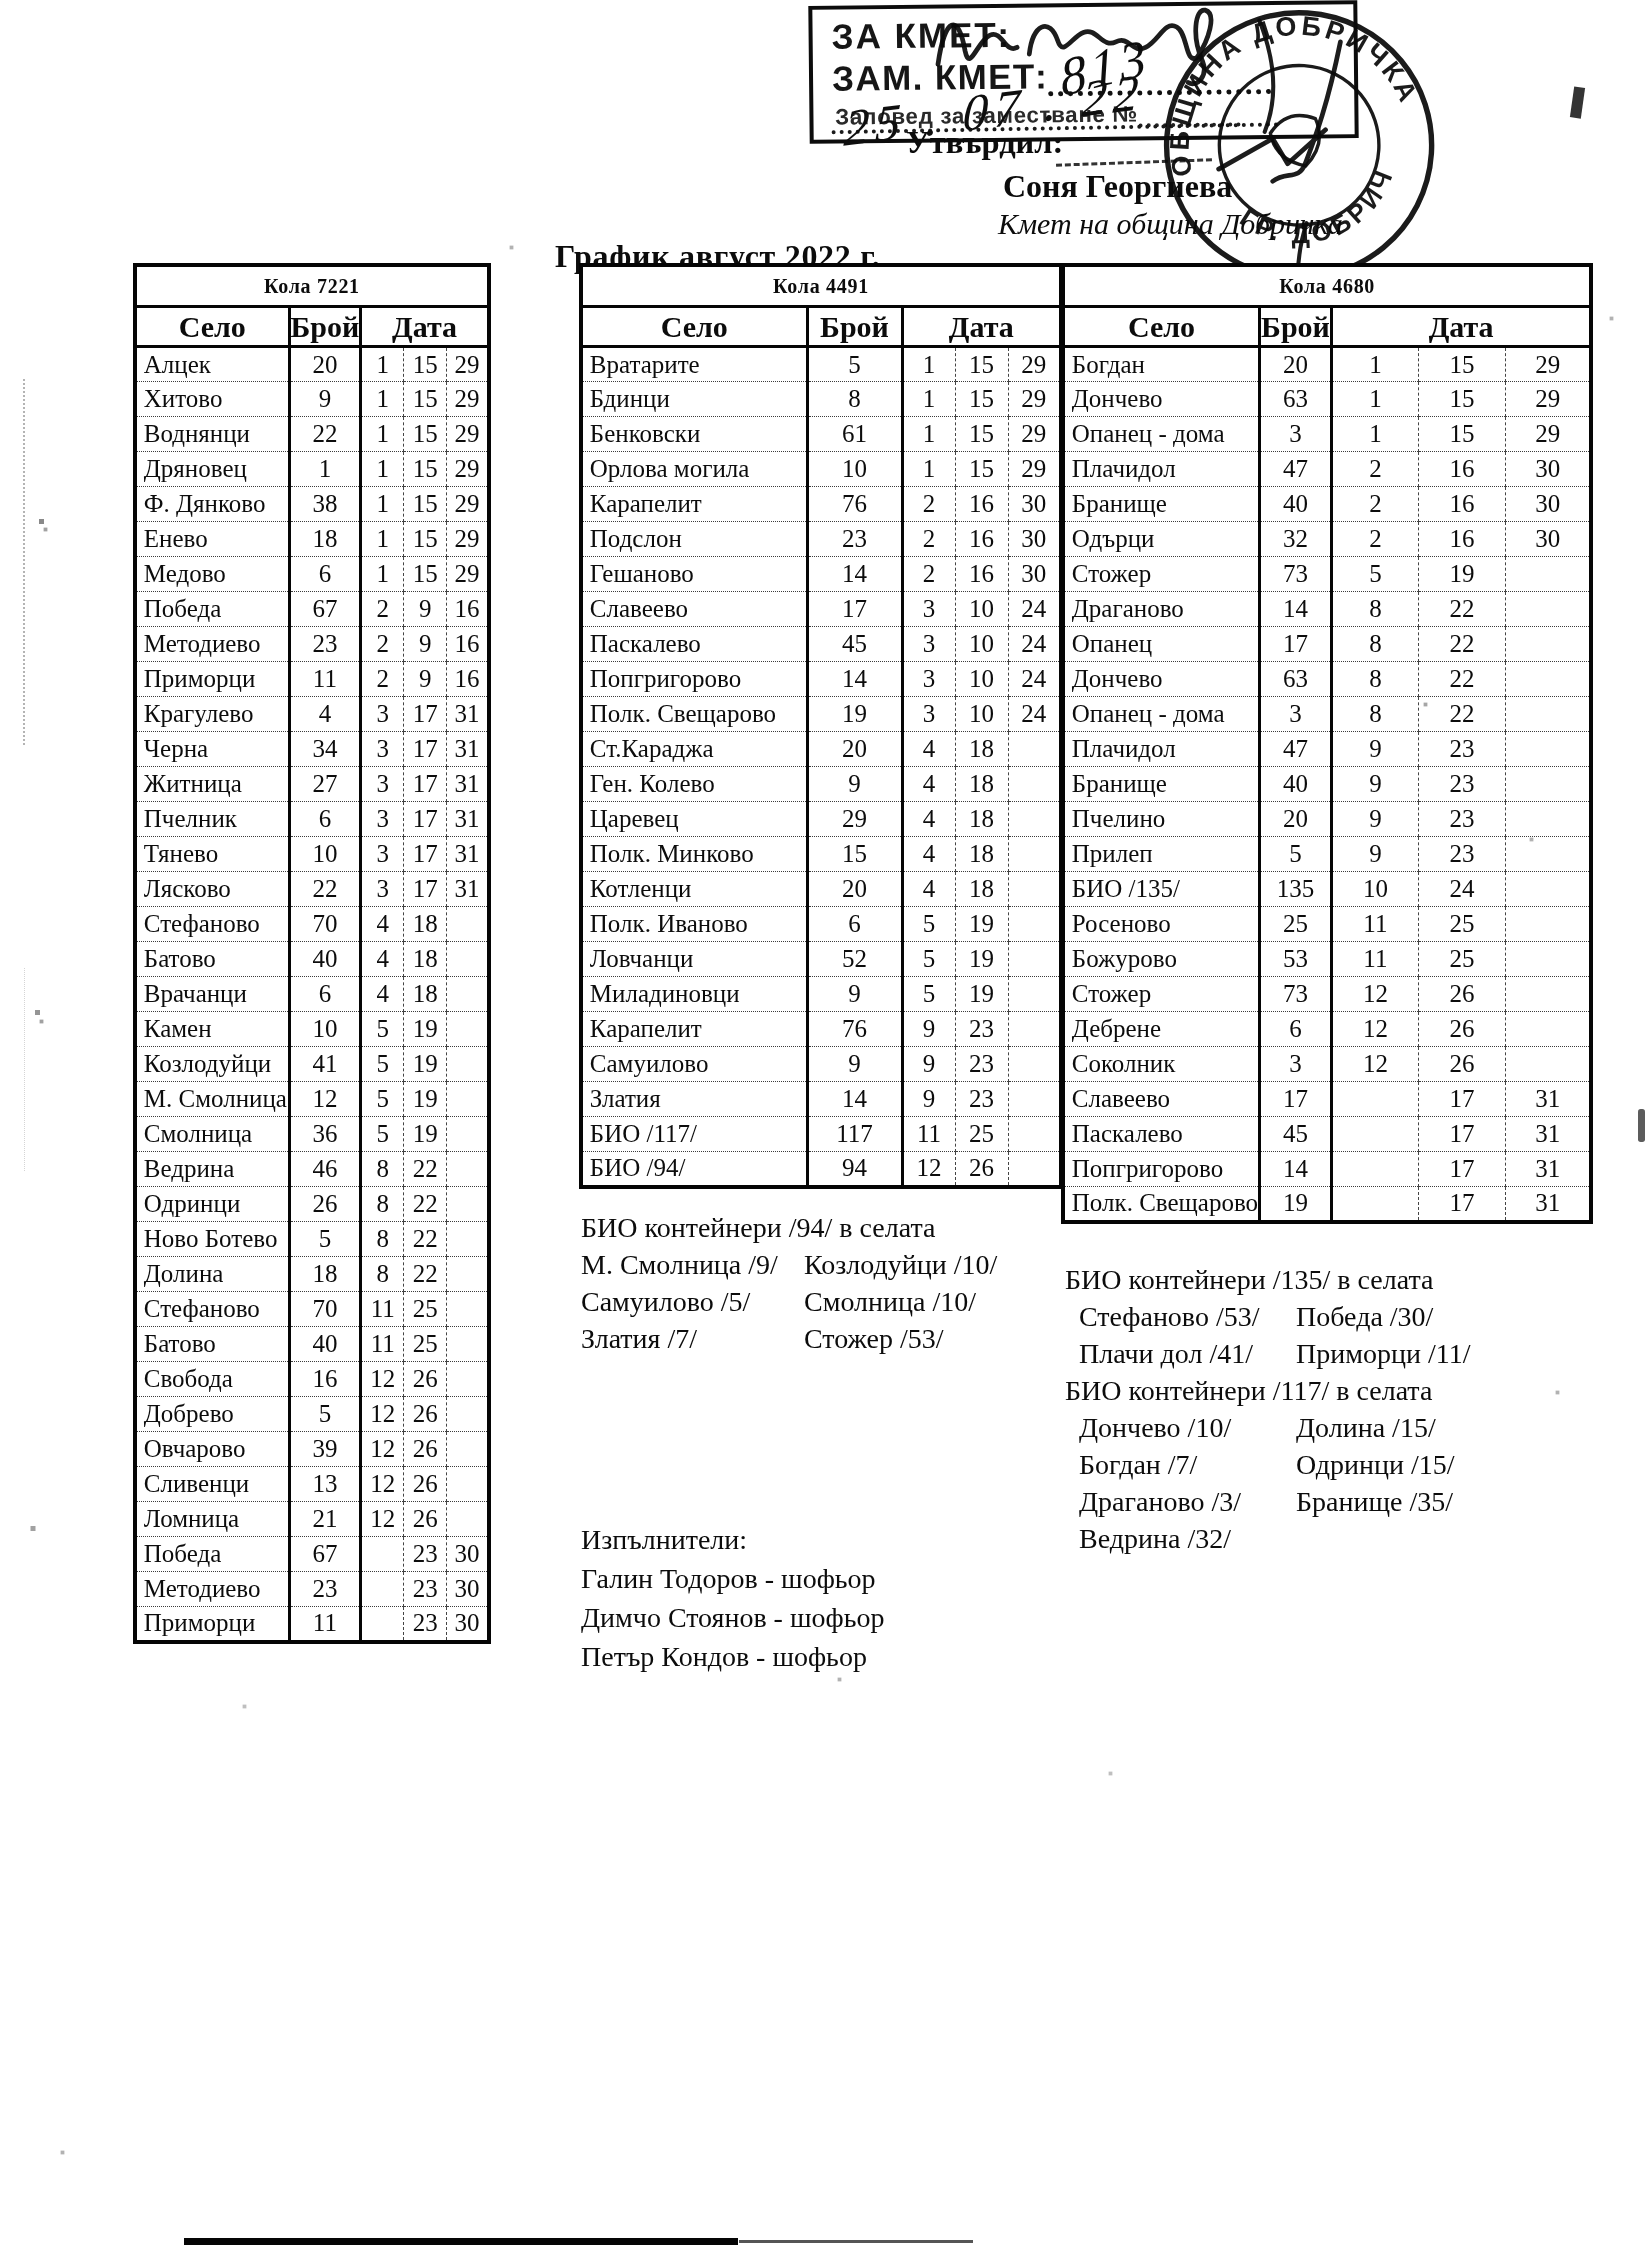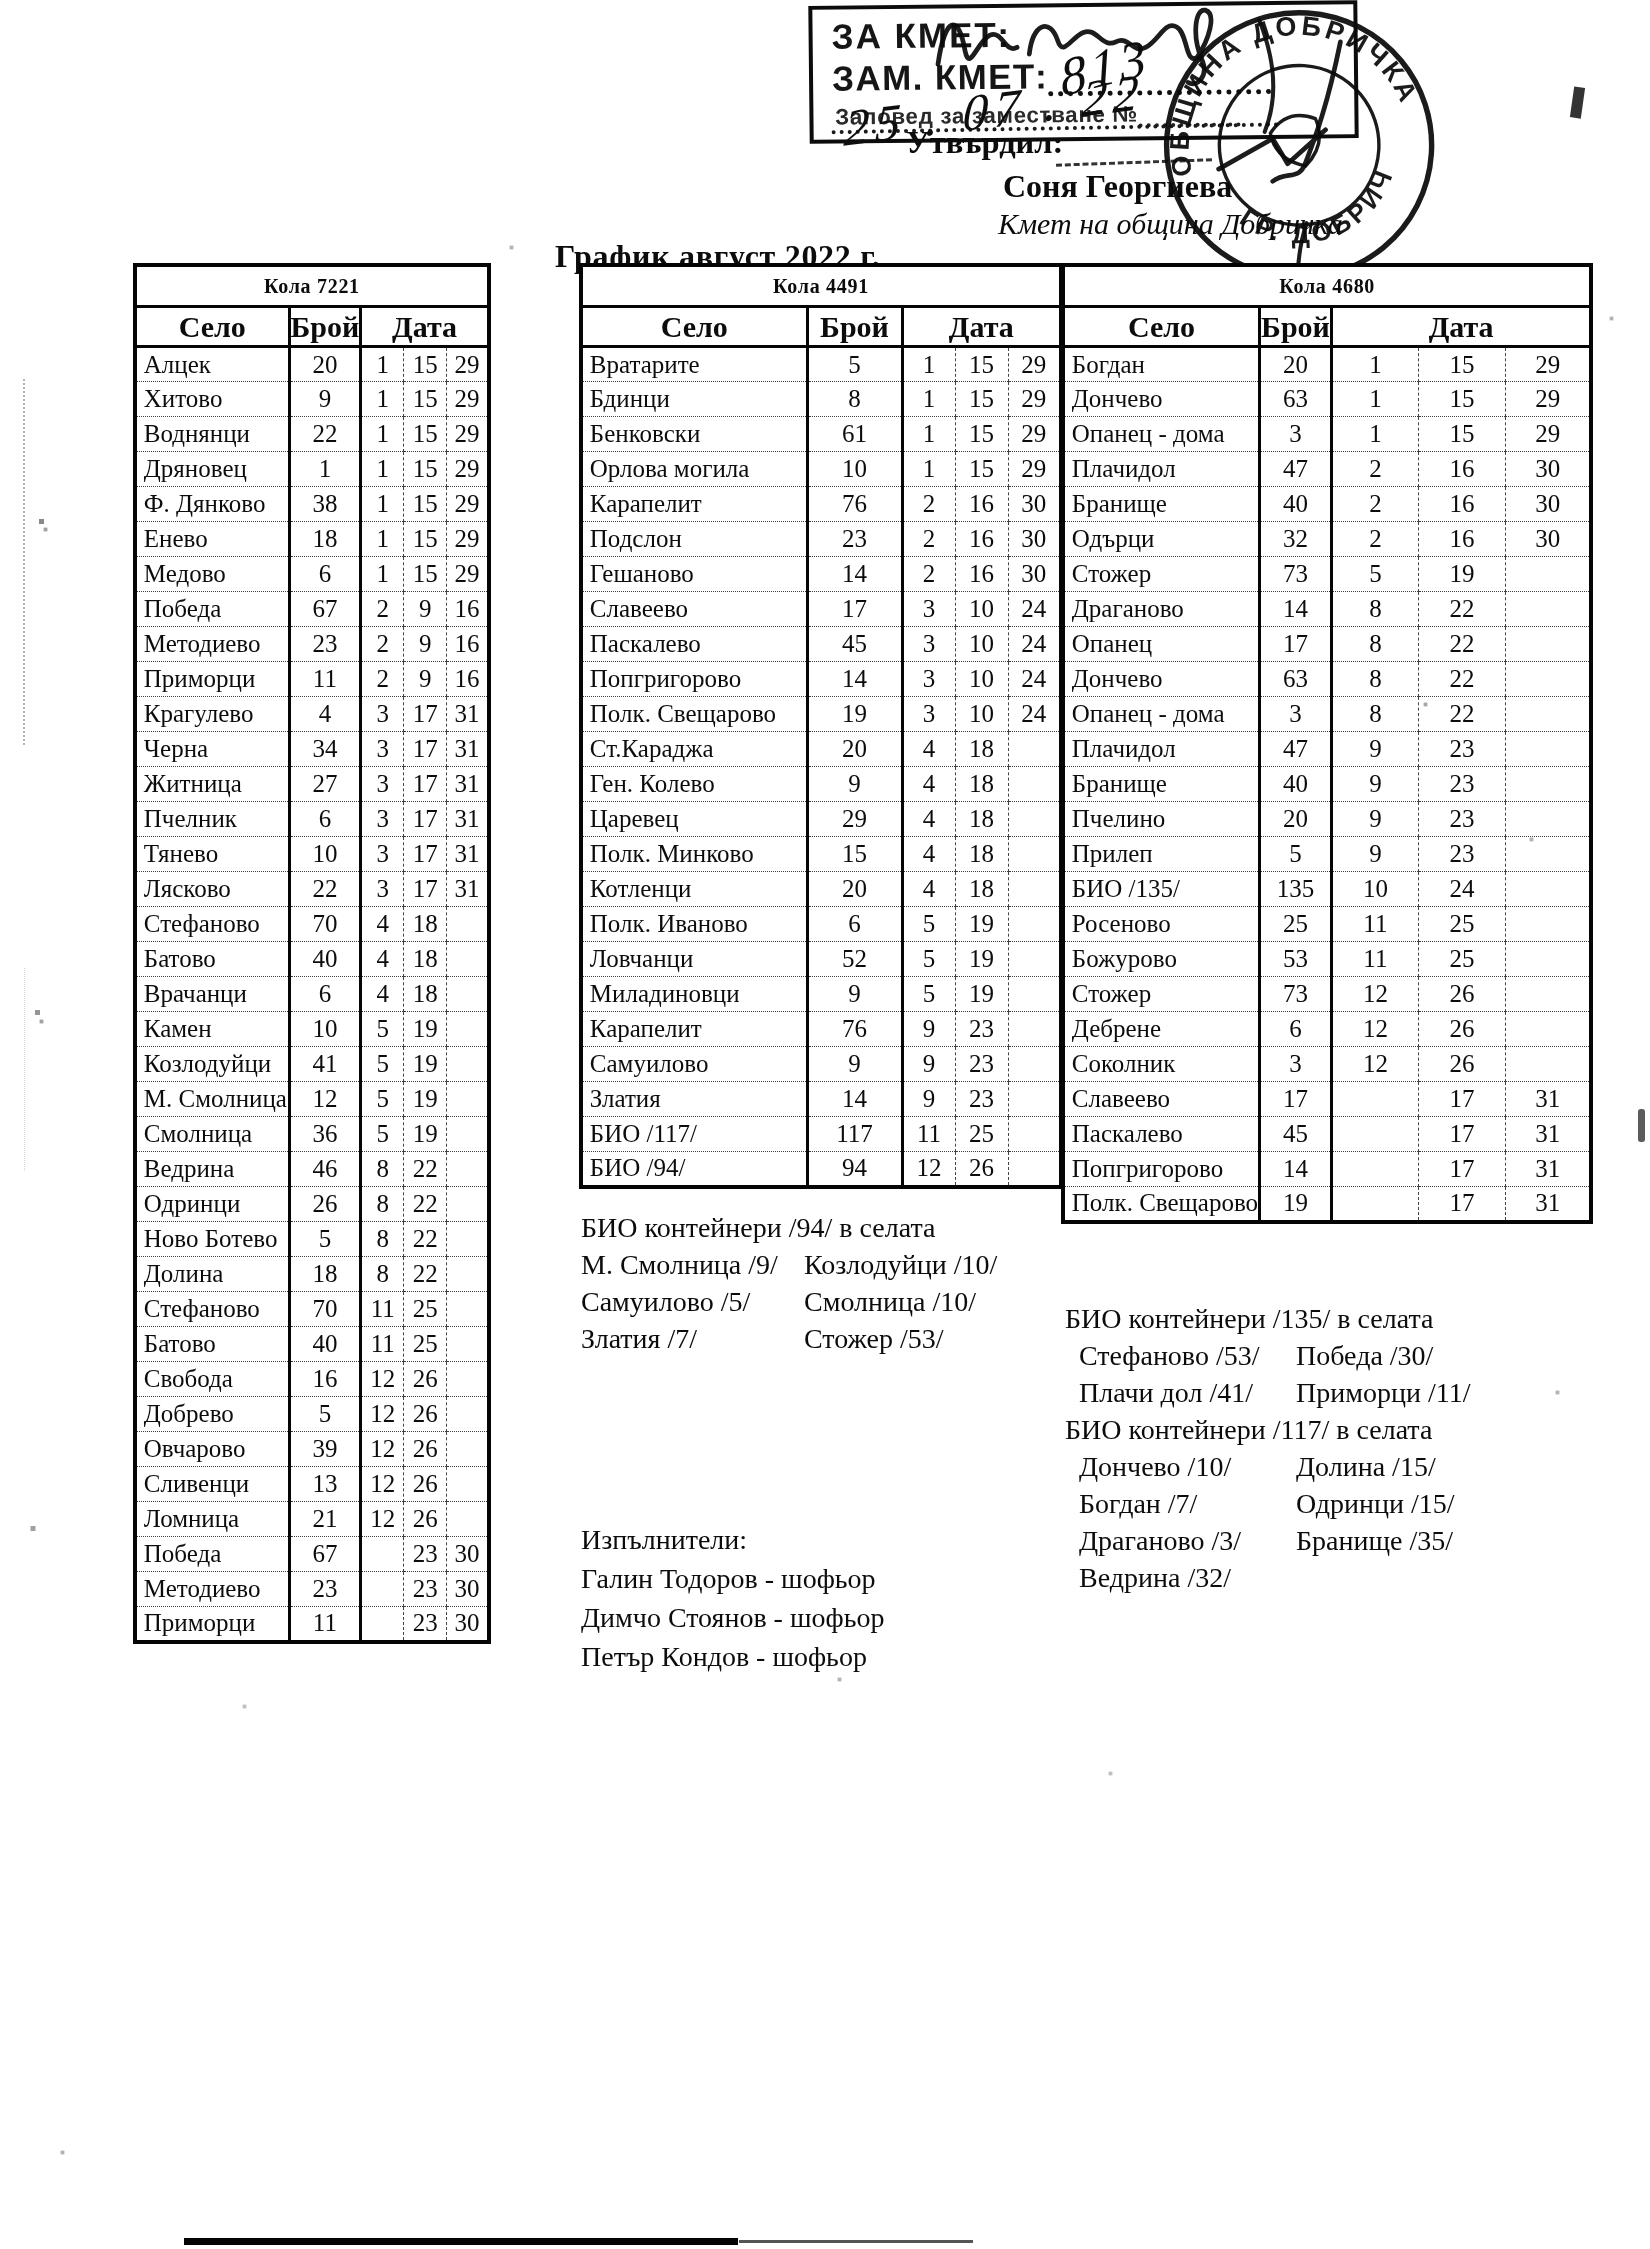--- a/index.html
+++ b/index.html
@@ -802,21 +802,21 @@
       </div>
       <div class="nt-pair">
         <span class="nt-left">Самуилово /5/</span>
         <span>Смолница /10/</span>
       </div>
       <div class="nt-pair">
         <span class="nt-left">Златия /7/</span>
         <span>Стожер /53/</span>
       </div>
     </div>
-  <div class="notes notes-t3" style="left:1065px;top:1300px;width:528px;" id="notes-t3">
+  <div class="notes notes-t3" style="left:1065px;top:1261px;width:528px;" id="notes-t3">
       <div class="nt-title">БИО контейнери /135/ в селата</div>
       <div class="nt-pair">
         <span class="nt-left">Стефаново /53/</span>
         <span>Победа /30/</span>
       </div>
       <div class="nt-pair">
         <span class="nt-left">Плачи дол /41/</span>
         <span>Приморци /11/</span>
       </div>
       <div class="nt-title">БИО контейнери /117/ в селата</div>

